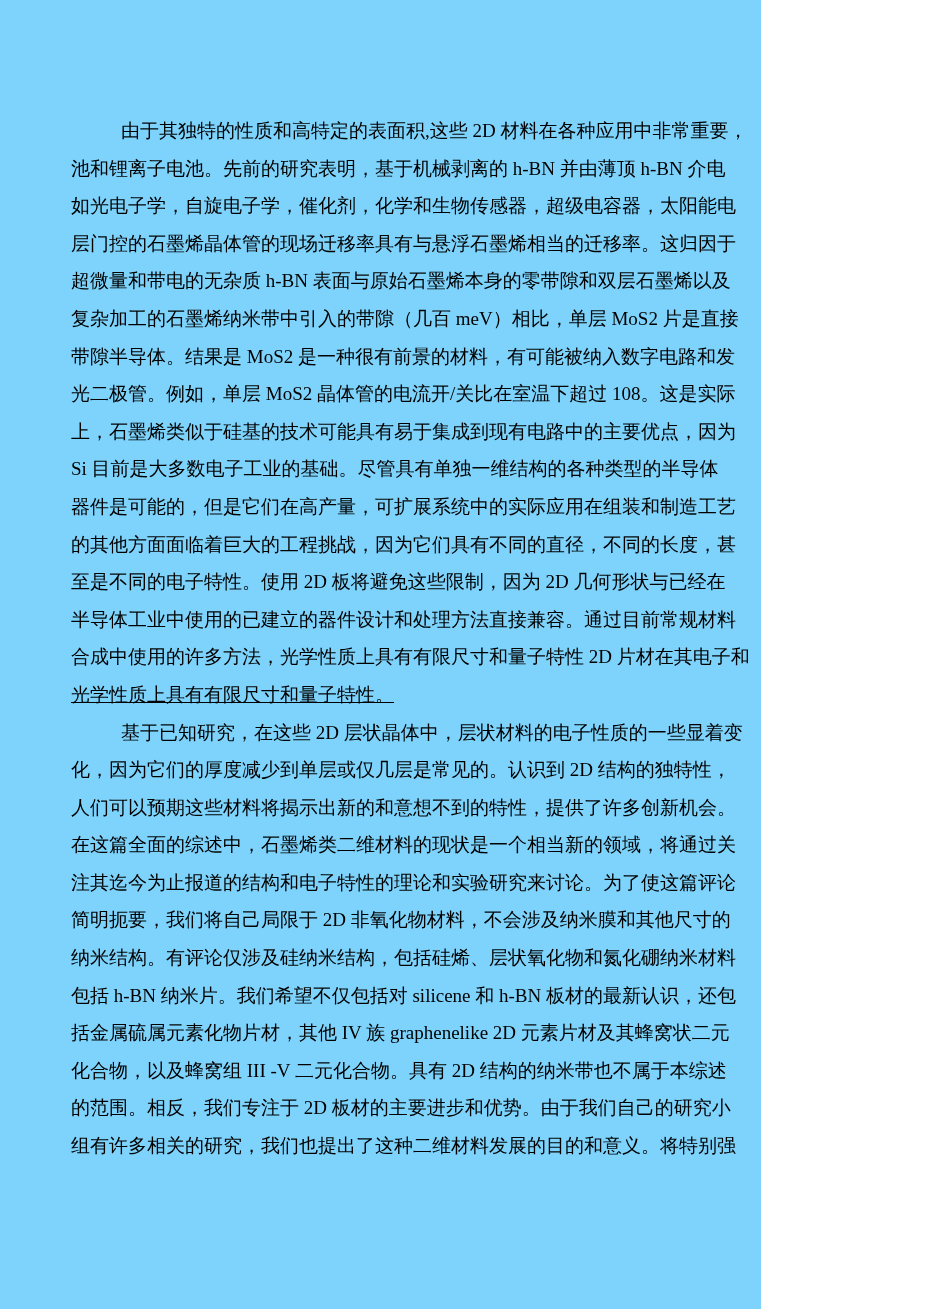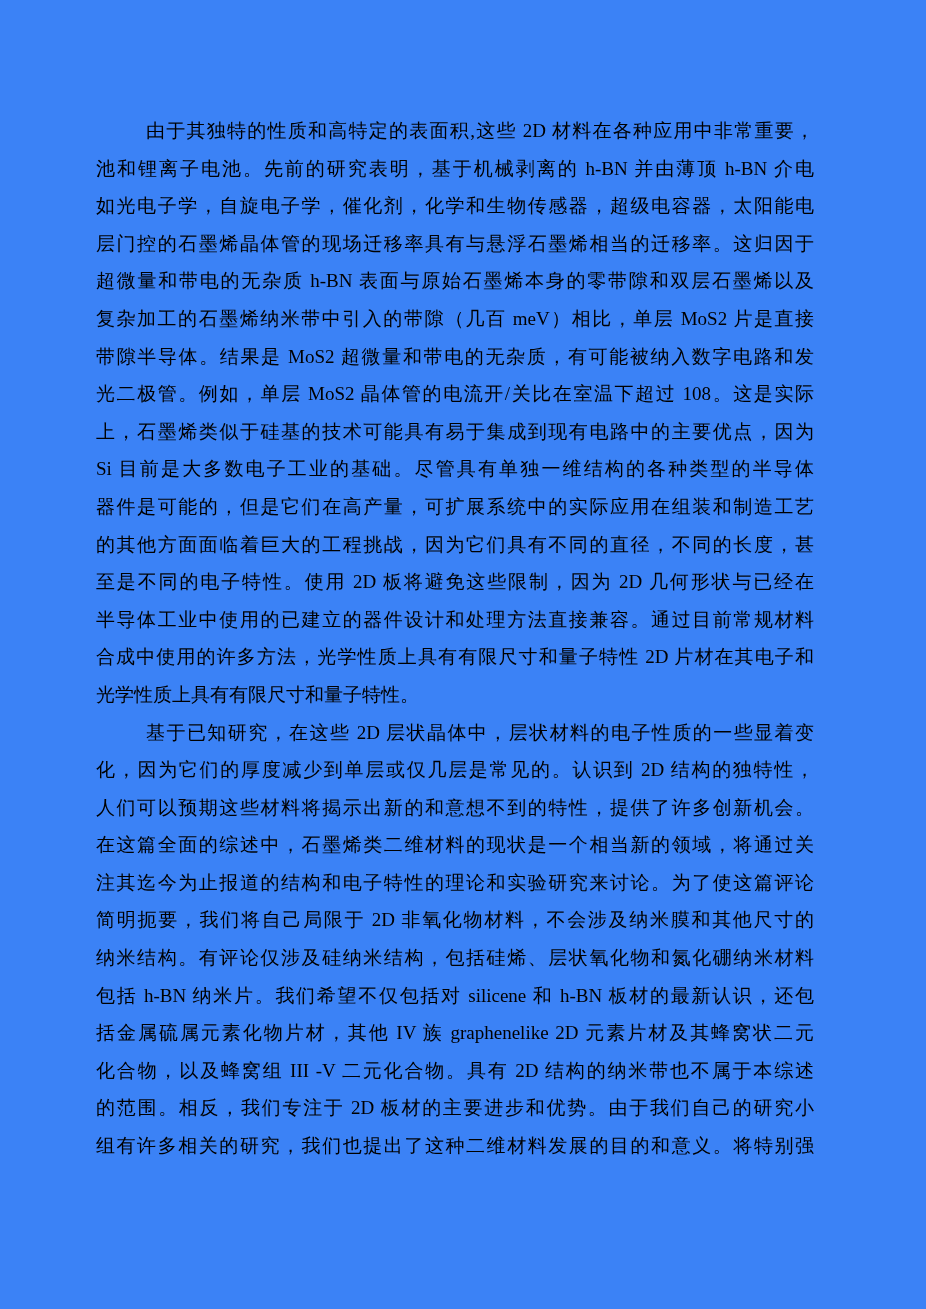--- a/index.html
+++ b/index.html
@@ -7,61 +7,62 @@
     padding: 0;
     background: #ffffff;
   }
   body {
     width: 926px;
     height: 1309px;
     overflow: hidden;
   }
   .page {
     box-sizing: border-box;
-    width: 926px;
+    width: 761px;
     height: 1309px;
-    background: #3b82f6;
-    padding: 112px 112px 0 96px;
+    background: #7dd3fc;
+    padding: 112px 112px 0 71px;
   }
   .paragraph {
     margin: 0;
     padding: 0;
   }
   .line {
     font-family: "Liberation Serif", "DejaVu Serif", serif;
     font-size: 19px;
     line-height: 37.6px;
     height: 37.6px;
     color: #000000;
     text-align: justify;
     text-align-last: justify;
     white-space: nowrap;
     overflow: visible;
   }
   .line.para-end {
     text-align: left;
     text-align-last: left;
+    text-decoration: underline;
   }
   .line.indent {
     text-indent: 50px;
   }
 </style>
 </head>
 <body>
 
 <div class="page">
 
   <div class="paragraph">
     <div class="line indent">由于其独特的性质和高特定的表面积,这些 2D 材料在各种应用中非常重要，</div>
     <div class="line">池和锂离子电池。先前的研究表明，基于机械剥离的 h-BN 并由薄顶 h-BN 介电</div>
     <div class="line">如光电子学，自旋电子学，催化剂，化学和生物传感器，超级电容器，太阳能电</div>
     <div class="line">层门控的石墨烯晶体管的现场迁移率具有与悬浮石墨烯相当的迁移率。这归因于</div>
     <div class="line">超微量和带电的无杂质 h-BN 表面与原始石墨烯本身的零带隙和双层石墨烯以及</div>
     <div class="line">复杂加工的石墨烯纳米带中引入的带隙（几百 meV）相比，单层 MoS2 片是直接</div>
-    <div class="line">带隙半导体。结果是 MoS2 超微量和带电的无杂质，有可能被纳入数字电路和发</div>
+    <div class="line">带隙半导体。结果是 MoS2 是一种很有前景的材料，有可能被纳入数字电路和发</div>
     <div class="line">光二极管。例如，单层 MoS2 晶体管的电流开/关比在室温下超过 108。这是实际</div>
     <div class="line">上，石墨烯类似于硅基的技术可能具有易于集成到现有电路中的主要优点，因为</div>
     <div class="line">Si 目前是大多数电子工业的基础。尽管具有单独一维结构的各种类型的半导体</div>
     <div class="line">器件是可能的，但是它们在高产量，可扩展系统中的实际应用在组装和制造工艺</div>
     <div class="line">的其他方面面临着巨大的工程挑战，因为它们具有不同的直径，不同的长度，甚</div>
     <div class="line">至是不同的电子特性。使用 2D 板将避免这些限制，因为 2D 几何形状与已经在</div>
     <div class="line">半导体工业中使用的已建立的器件设计和处理方法直接兼容。通过目前常规材料</div>
     <div class="line">合成中使用的许多方法，光学性质上具有有限尺寸和量子特性 2D 片材在其电子和</div>
     <div class="line para-end">光学性质上具有有限尺寸和量子特性。</div>
   </div>

